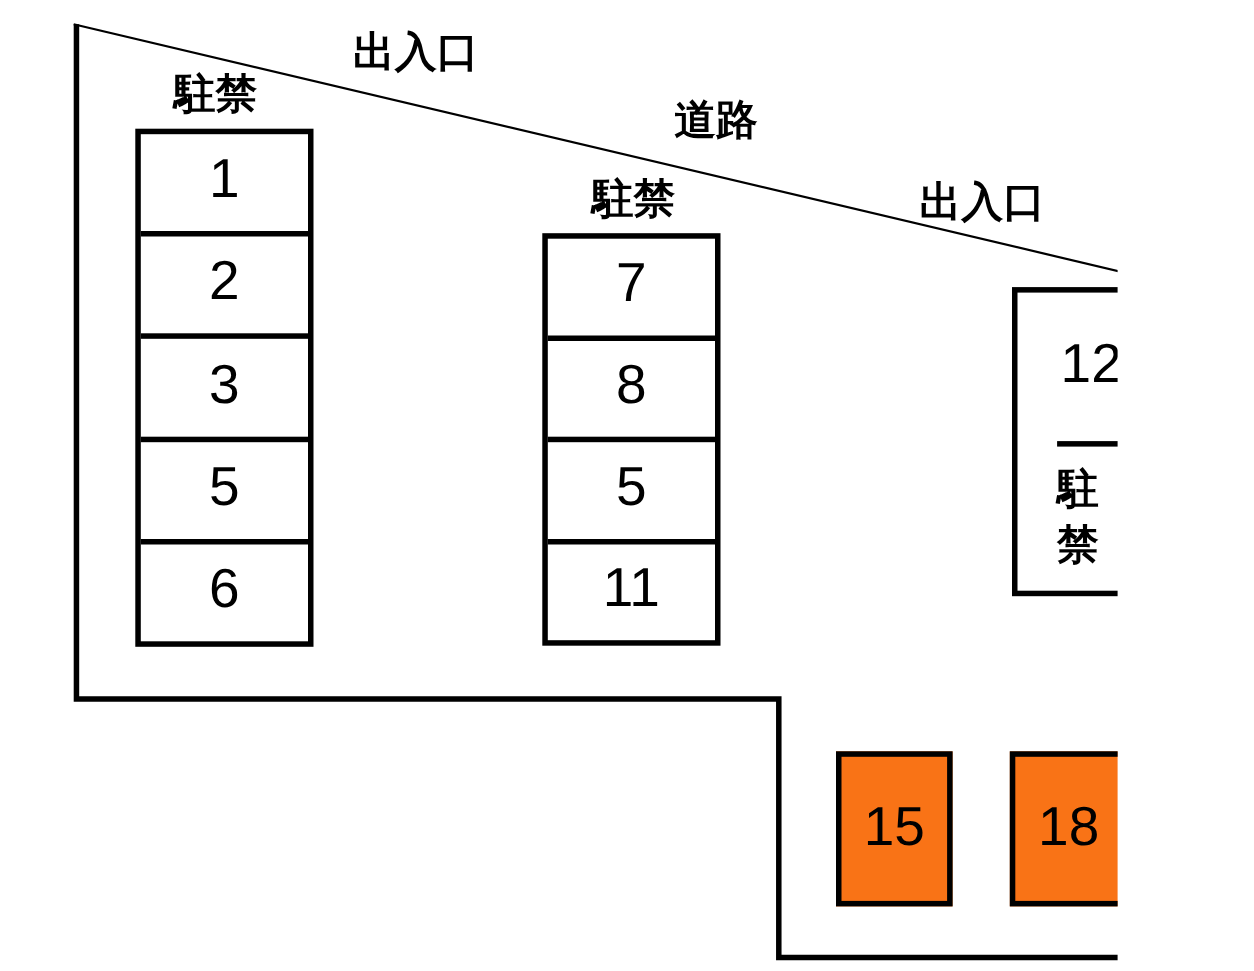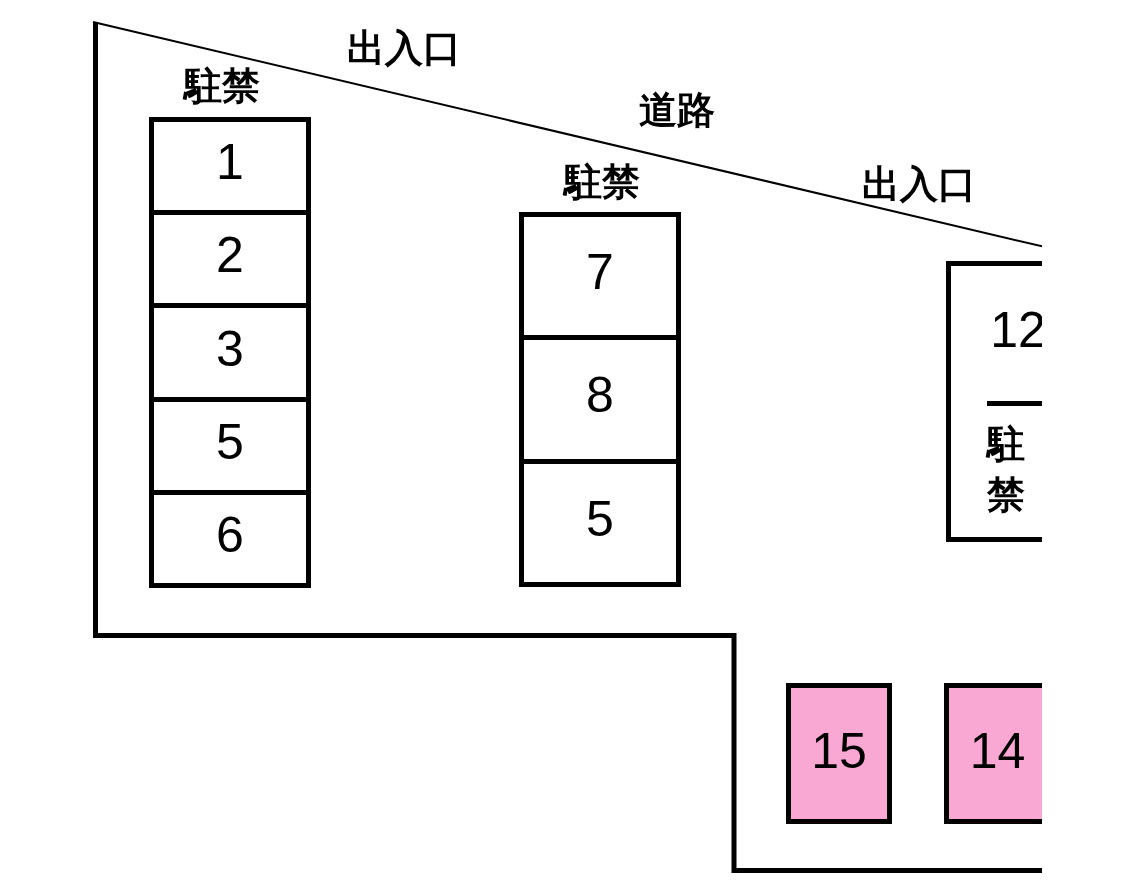--- a/index.html
+++ b/index.html
@@ -8,21 +8,20 @@
     background: #ffffff;
   }
   .canvas {
     position: relative;
     width: 1016px;
     height: 883px;
     background: #ffffff;
     font-family: "Liberation Sans", "DejaVu Sans", sans-serif;
     color: #000000;
     overflow: hidden;
-    margin-left: 26px;
   }
   .outline-svg {
     position: absolute;
     left: 0;
     top: 0;
     width: 1140px;
     height: 883px;
   }
   .area-label {
     position: absolute;
@@ -62,21 +61,21 @@
   .single-box {
     position: absolute;
     box-sizing: border-box;
     border: 5px solid #000000;
     display: flex;
     align-items: center;
     justify-content: center;
     font-size: 50px;
     font-weight: 400;
     padding-bottom: 6px;
-    background: #f9a8d4;
+    background: #f97316;
   }
   
   .col-left   { left: 123px; top: 117px; width: 162px; height: 471px; }
   .col-middle { left: 493px; top: 212px; width: 162px; height: 375px; }
   .col-right  { left: 920px; top: 261px; width: 108px; height: 281px; padding-left: 36px; }
   .box-15 { left: 760px; top: 683px; width: 106px; height: 141px; }
   .box-14 { left: 918px; top: 683px; width: 107px; height: 141px; }
   
   .lbl-noparking-left   { left: 196px; top: 66px; }
   .lbl-entrance-top     { left: 378px; top: 28px; }
@@ -109,23 +108,24 @@
     <div class="spot-cell">2</div>
     <div class="spot-cell">3</div>
     <div class="spot-cell">5</div>
     <div class="spot-cell">6</div>
   </div>
 
   <div class="spot-column col-middle">
     <div class="spot-cell">7</div>
     <div class="spot-cell">8</div>
     <div class="spot-cell">5</div>
+    <div class="spot-cell">11</div>
   </div>
 
   <div class="spot-column col-right">
     <div class="spot-cell">12</div>
     <div class="spot-cell kanji">駐禁</div>
   </div>
 
   <div class="single-box box-15">15</div>
-  <div class="single-box box-14">14</div>
+  <div class="single-box box-14">18</div>
 
 </div>
 
 </body></html>

